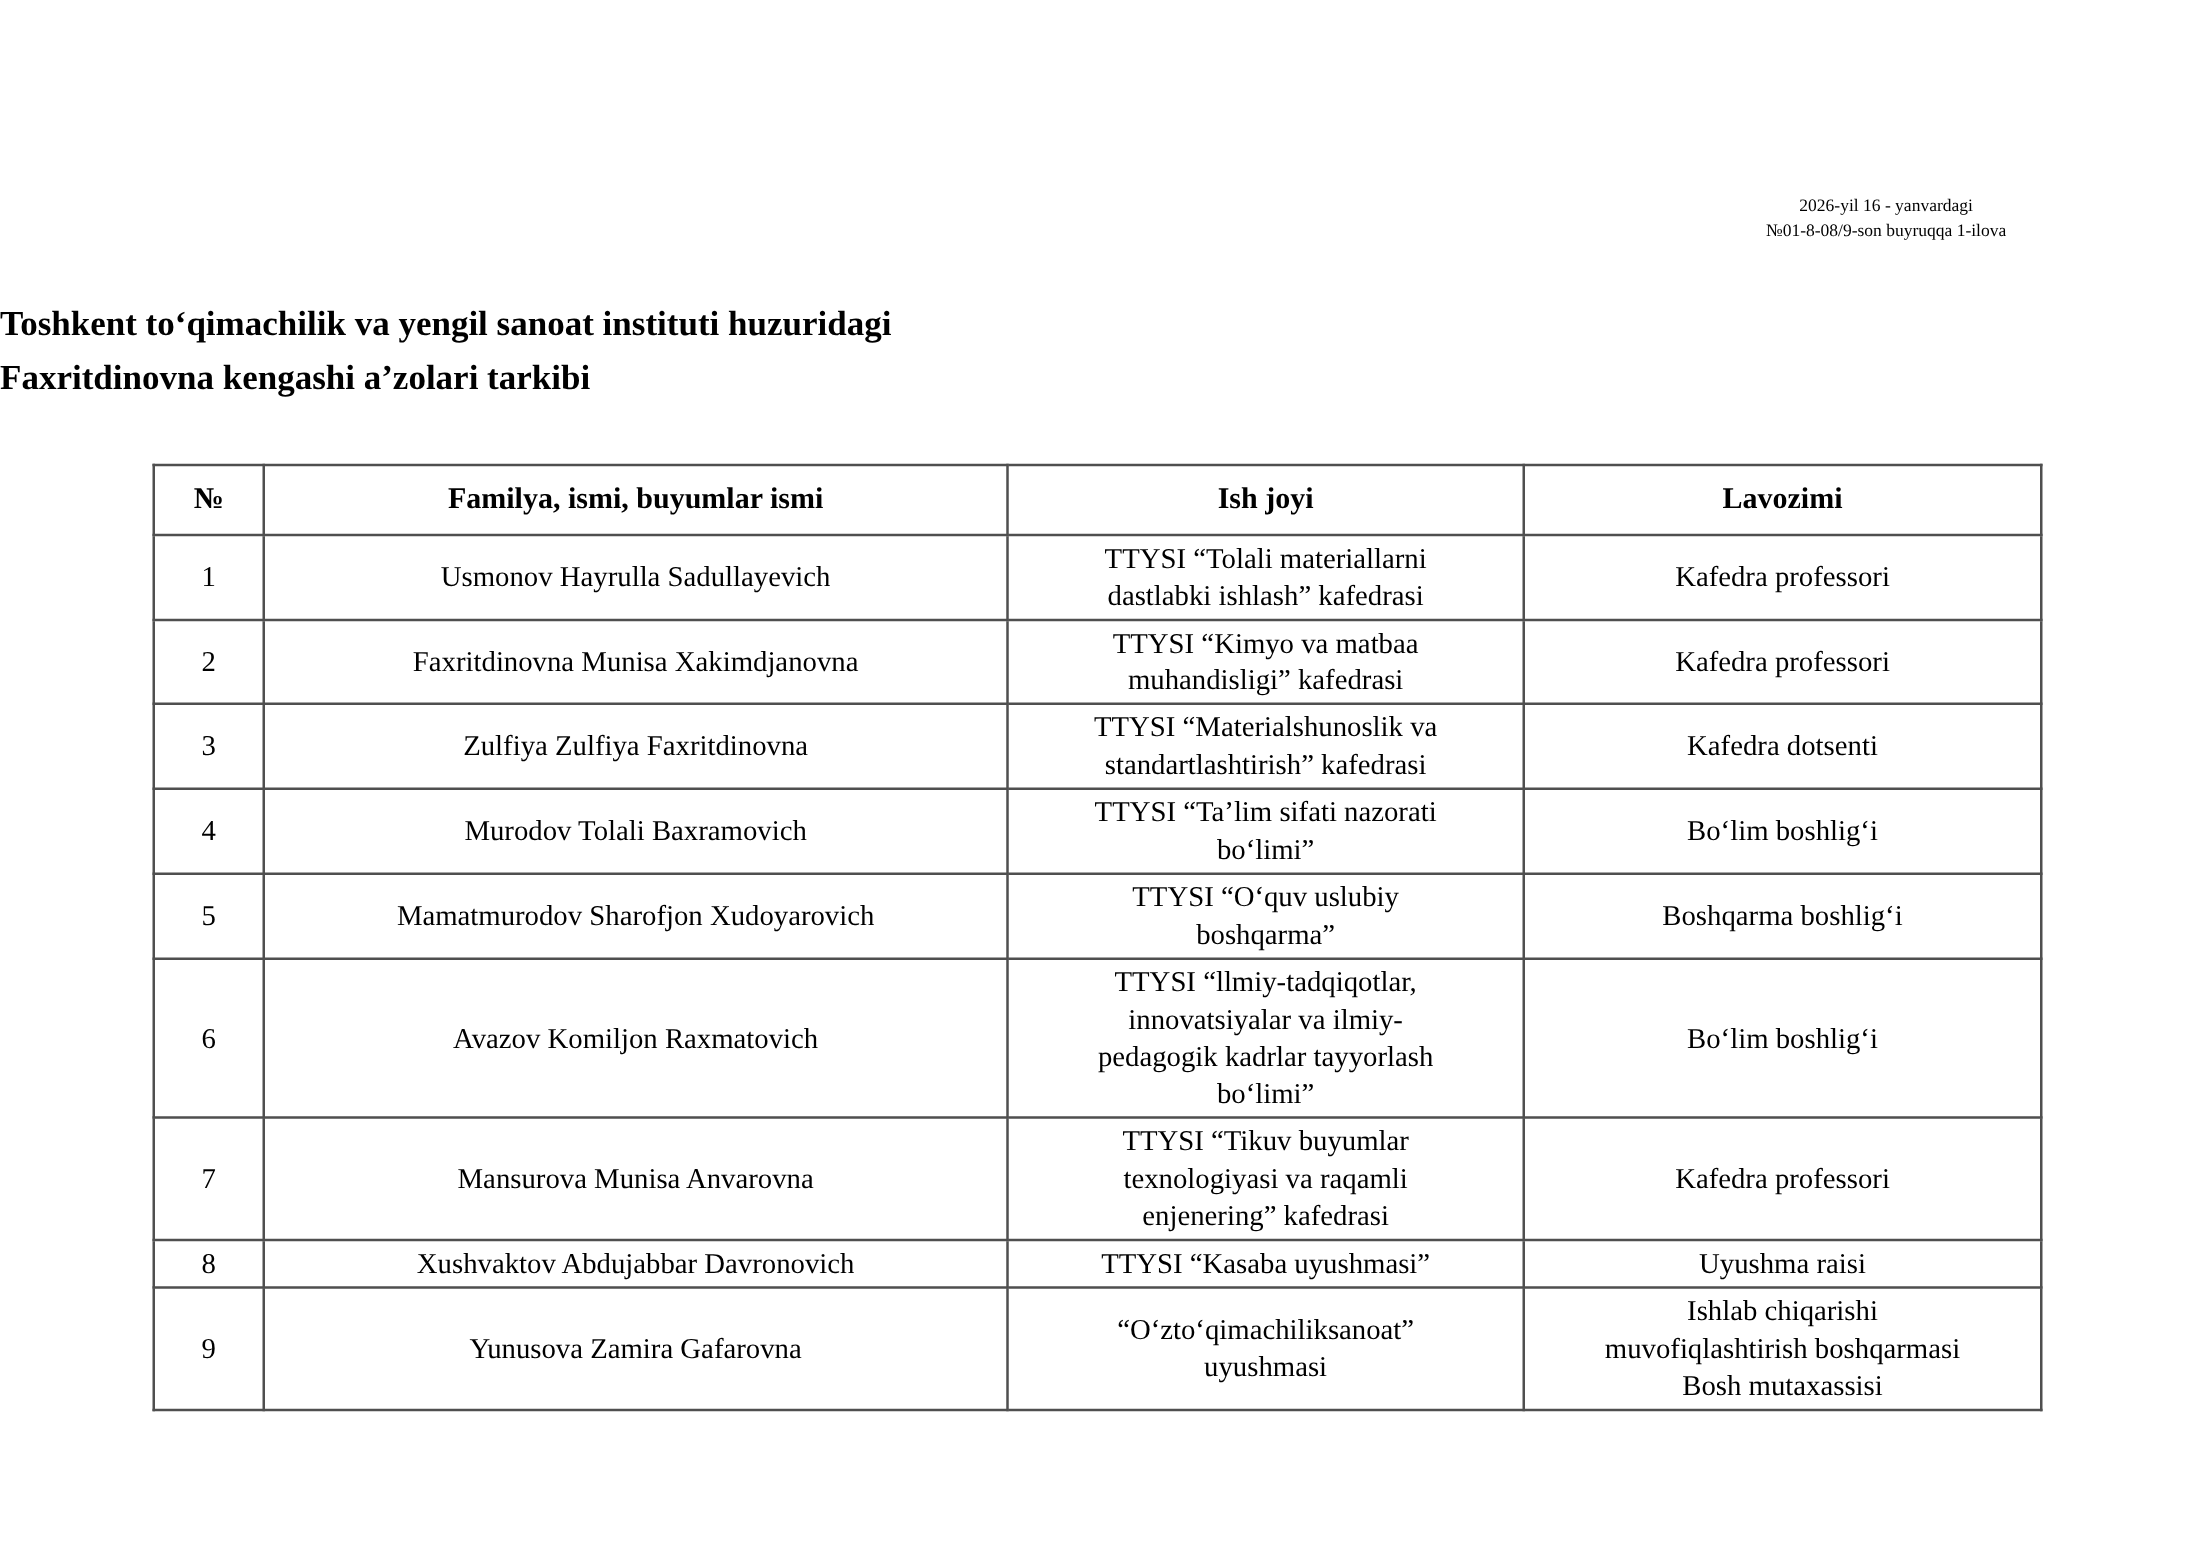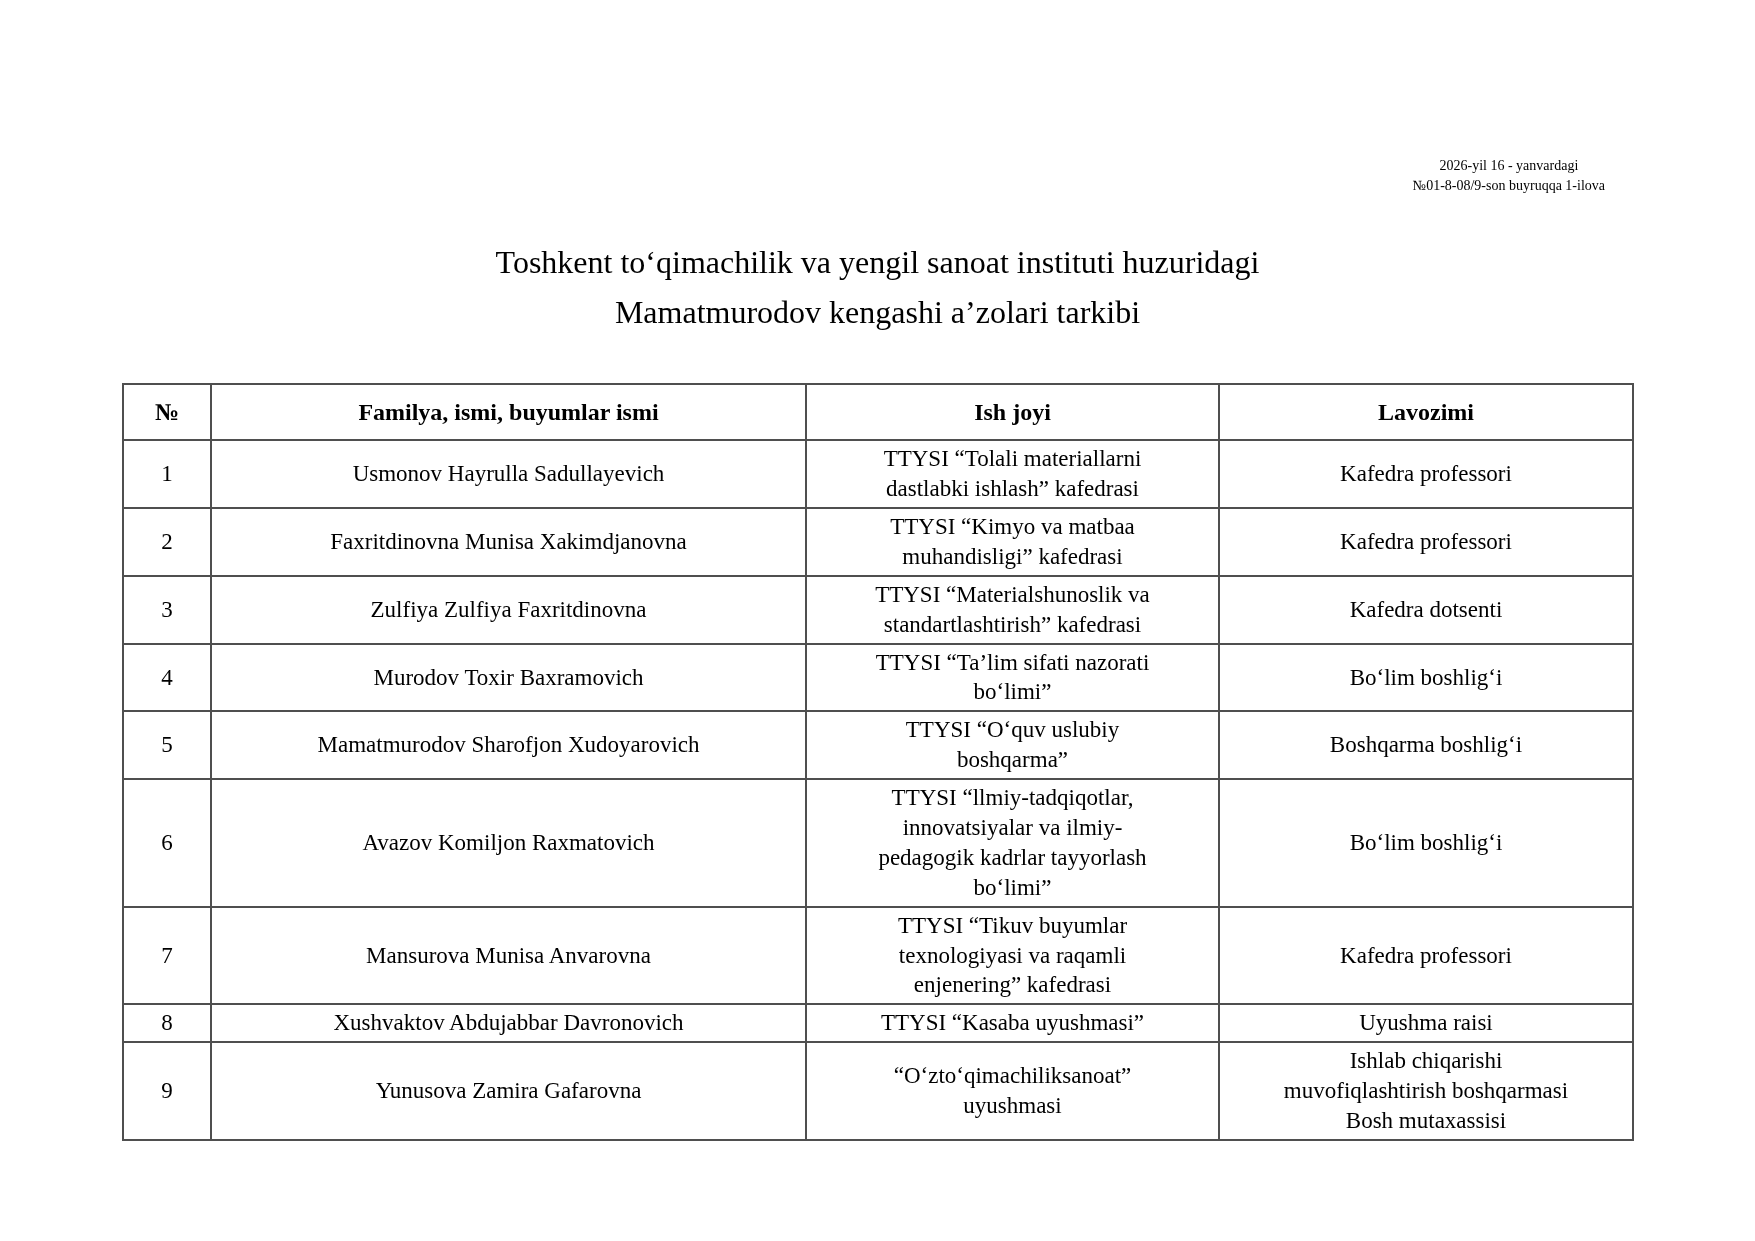--- a/index.html
+++ b/index.html
@@ -15,23 +15,22 @@
   .note-block {
     width: fit-content;
     margin: 0 150px 0 auto;
     text-align: center;
     font-size: 14px;
     line-height: 1.43;
     white-space: pre-line;
   }
   .doc-title {
     margin-top: 42px;
-    text-align: center;
-    font-weight: normal;
-    font-size: 32px;
+    font-weight: bold;
+    font-size: 28px;
     line-height: 1.55;
   }
   table.main-table {
     margin-left: 122px;
     margin-top: 46px;
     width: 1510px;
     border-collapse: collapse;
     table-layout: fixed;
   }
   .main-table th, .main-table td {
@@ -57,21 +56,21 @@
   col.c-pos { width: 414px; }
 </style>
 </head>
 <body>
 
 <div class="note-block">2026-yil 16 - yanvardagi
 №01-8-08/9-son buyruqqa 1-ilova</div>
 
 <div class="doc-title">
   <div>Toshkent to‘qimachilik va yengil sanoat instituti huzuridagi</div>
-  <div>Mamatmurodov kengashi a’zolari tarkibi</div>
+  <div>Faxritdinovna kengashi a’zolari tarkibi</div>
 </div>
 
 <table class="main-table">
   <colgroup>
     <col class="c-no">
       <col class="c-nm">
       <col class="c-wp">
       <col class="c-pos">
   </colgroup>
   <thead>
@@ -99,21 +98,21 @@
     </tr>
     <tr>
       <td>3</td>
       <td>Zulfiya Zulfiya Faxritdinovna</td>
       <td>TTYSI “Materialshunoslik va
 standartlashtirish” kafedrasi</td>
       <td>Kafedra dotsenti</td>
     </tr>
     <tr>
       <td>4</td>
-      <td>Murodov Toxir Baxramovich</td>
+      <td>Murodov Tolali Baxramovich</td>
       <td>TTYSI “Ta’lim sifati nazorati
 bo‘limi”</td>
       <td>Bo‘lim boshlig‘i</td>
     </tr>
     <tr>
       <td>5</td>
       <td>Mamatmurodov Sharofjon Xudoyarovich</td>
       <td>TTYSI “O‘quv uslubiy
 boshqarma”</td>
       <td>Boshqarma boshlig‘i</td>

